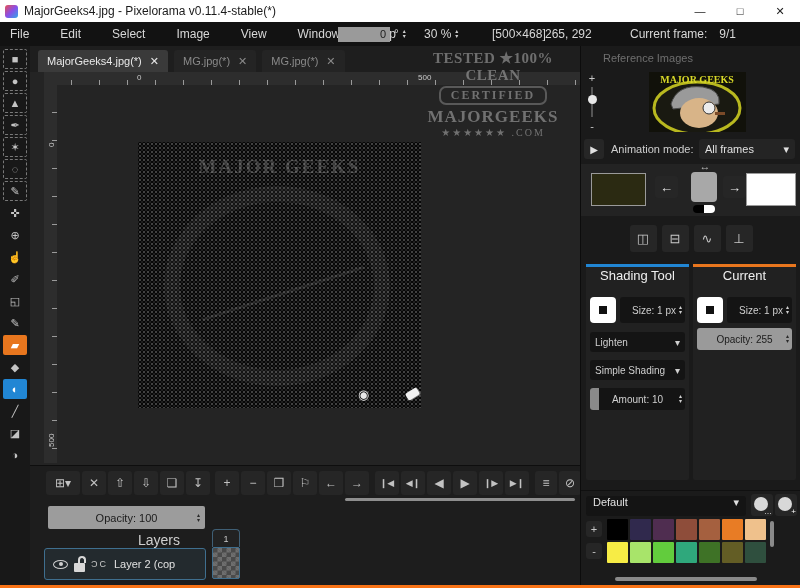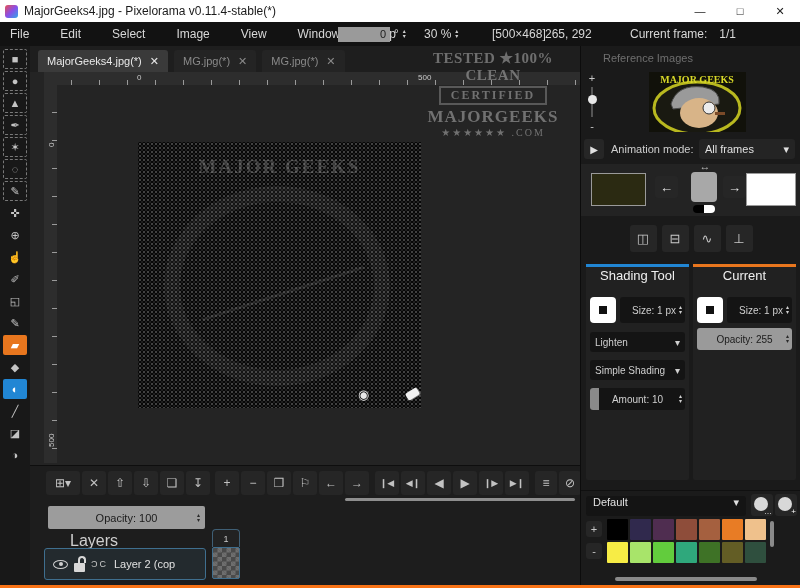--- a/index.html
+++ b/index.html
@@ -64,34 +64,34 @@
     transform:rotate(-18deg);border-radius:2px;}
   .cursor-shading{position:absolute;left:220px;top:245px;color:#e8e8e8;font-size:13px;
     text-shadow:0 0 2px #000;}
   .cursor-eraser{position:absolute;left:268px;top:248px;width:13px;height:8px;background:#f0f0f0;
     border-radius:2px;transform:rotate(-32deg);box-shadow:1px 1px 0 #6a6a6a;}
   
   .watermark{position:absolute;left:408px;top:2px;width:170px;text-align:center;
     font-family:"Liberation Serif",serif;color:rgba(185,185,185,.52);z-index:5;line-height:1.1;}
   .wm1{font-size:15px;font-weight:bold;letter-spacing:.5px;}
   .wm2{display:inline-block;margin-top:3px;padding:1px 10px;border:2px solid rgba(170,170,170,.4);
-    font-size:12px;font-weight:bold;letter-spacing:2px;border-radius:0;}
+    font-size:12px;font-weight:bold;letter-spacing:2px;border-radius:7px;}
   .wm3{font-size:17px;font-weight:bold;letter-spacing:1px;margin-top:3px;}
   .wm4{font-size:10px;letter-spacing:2px;}
   
   .timeline{position:absolute;left:30px;top:465px;width:550px;height:123px;background:#1d1d1d;
     border-top:1px solid #0e0e0e;}
   .tl-btn{position:absolute;height:24px;background:#262626;border-radius:3px;color:#c2c2c2;
     display:flex;align-items:center;justify-content:center;font-size:12px;}
   .tl-btn.small-glyph{font-size:9px;letter-spacing:0;}
   .tl-scroll{position:absolute;left:315px;top:32px;width:230px;height:3px;background:#8e8e8e;border-radius:2px;}
   .opacity-slider{position:absolute;left:18px;top:40px;width:157px;height:23px;background:#9c9c9c;
     border-radius:2px;color:#1b1b1b;font-size:11px;display:flex;align-items:center;justify-content:center;}
   .opacity-slider .spin{position:absolute;right:5px;}
-  .layers-label{position:absolute;left:40px;top:66px;width:110px;text-align:left;color:#cfcfcf;font-size:16px;}
+  .layers-label{position:absolute;left:40px;top:66px;width:110px;text-align:right;color:#cfcfcf;font-size:14px;}
   .frame-header{position:absolute;left:182px;top:63px;width:28px;height:18px;border:1px solid #3f5f75;
     border-bottom:none;border-radius:4px 4px 0 0;color:#c8c8c8;font-size:9px;
     display:flex;align-items:center;justify-content:center;background:#222;}
   .layer-row{position:absolute;left:14px;top:82px;width:162px;height:32px;border:1px solid #3f6f8f;
     border-radius:3px;background:#232a2e;display:flex;align-items:center;gap:6px;padding-left:8px;}
   .eye{width:15px;height:9px;border:1px solid #d0d0d0;border-radius:50%;position:relative;flex:none;}
   .eye .pupil{position:absolute;left:4.5px;top:1.5px;width:4px;height:4px;border-radius:50%;background:#d0d0d0;}
   .lock{position:relative;width:11px;height:9px;background:#d8d8d8;border-radius:1px;flex:none;margin-top:6px;}
   .lock .shackle{position:absolute;left:4px;top:-7px;width:8px;height:7px;border:2px solid #d8d8d8;
     border-bottom:none;border-radius:4px 4px 0 0;}
@@ -206,21 +206,21 @@
         </span>
     </span>
     <span class="mb-abs" style="left:492px">
       <span>[500×468]</span>
     </span>
     <span class="mb-abs" style="left:545px">
       <span>265, 292</span>
     </span>
     <span class="mb-abs" style="left:630px;gap:12px">
       <span>Current frame:</span>
-      <span>1/1</span>
+      <span>9/1</span>
     </span>
   </div>
 
   <div class="toolbar">
       <div class="tool sel">■</div>
       <div class="tool sel">●</div>
       <div class="tool sel">▲</div>
       <div class="tool sel">✒</div>
       <div class="tool sel">✶</div>
       <div class="tool sel">◌</div>

